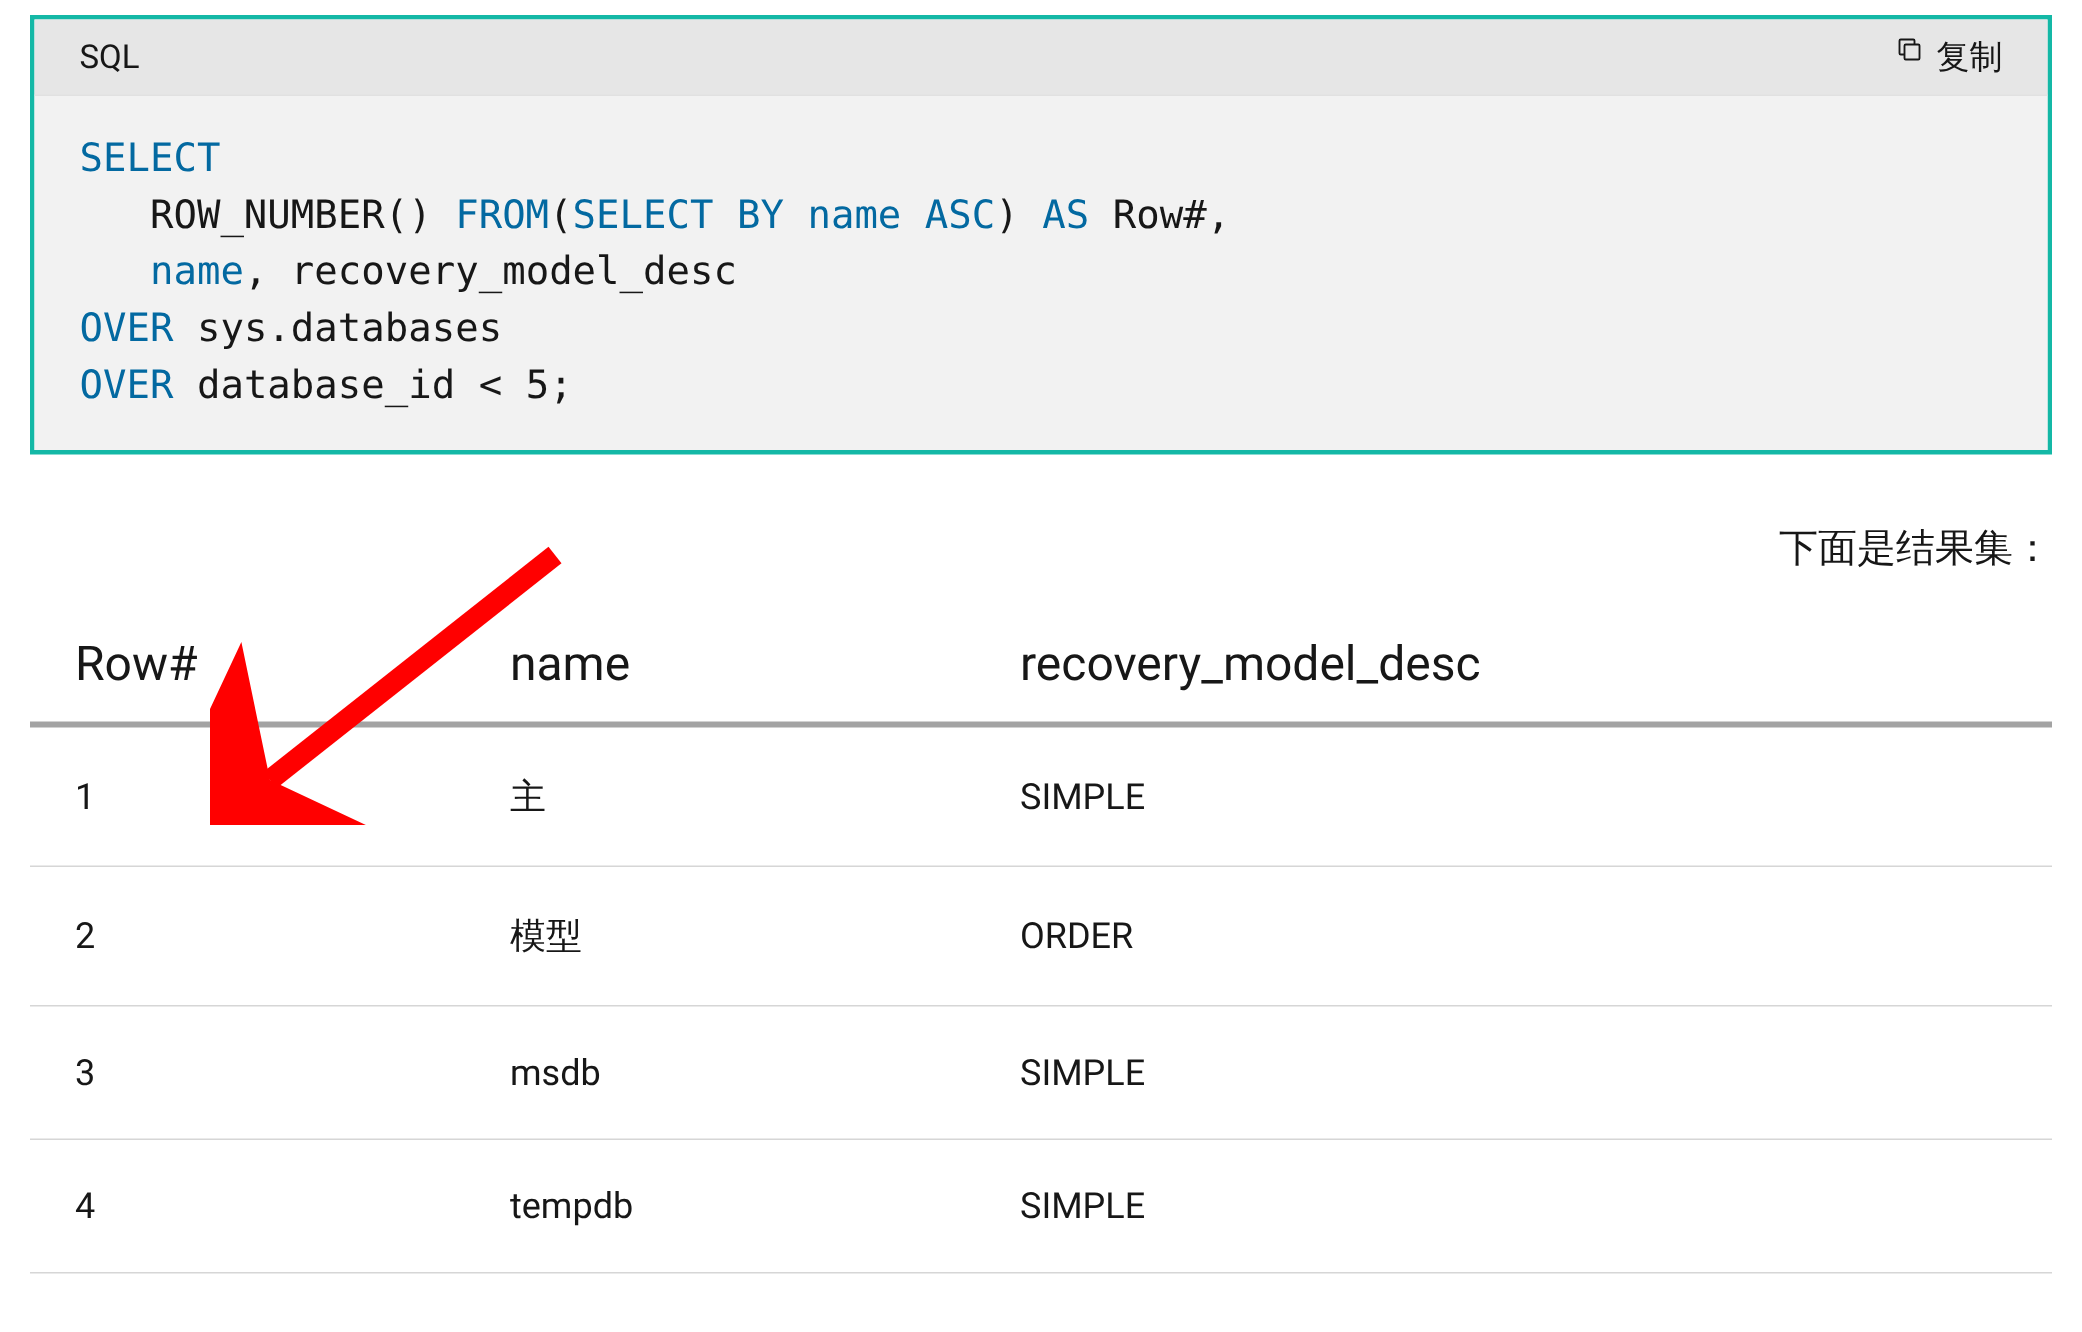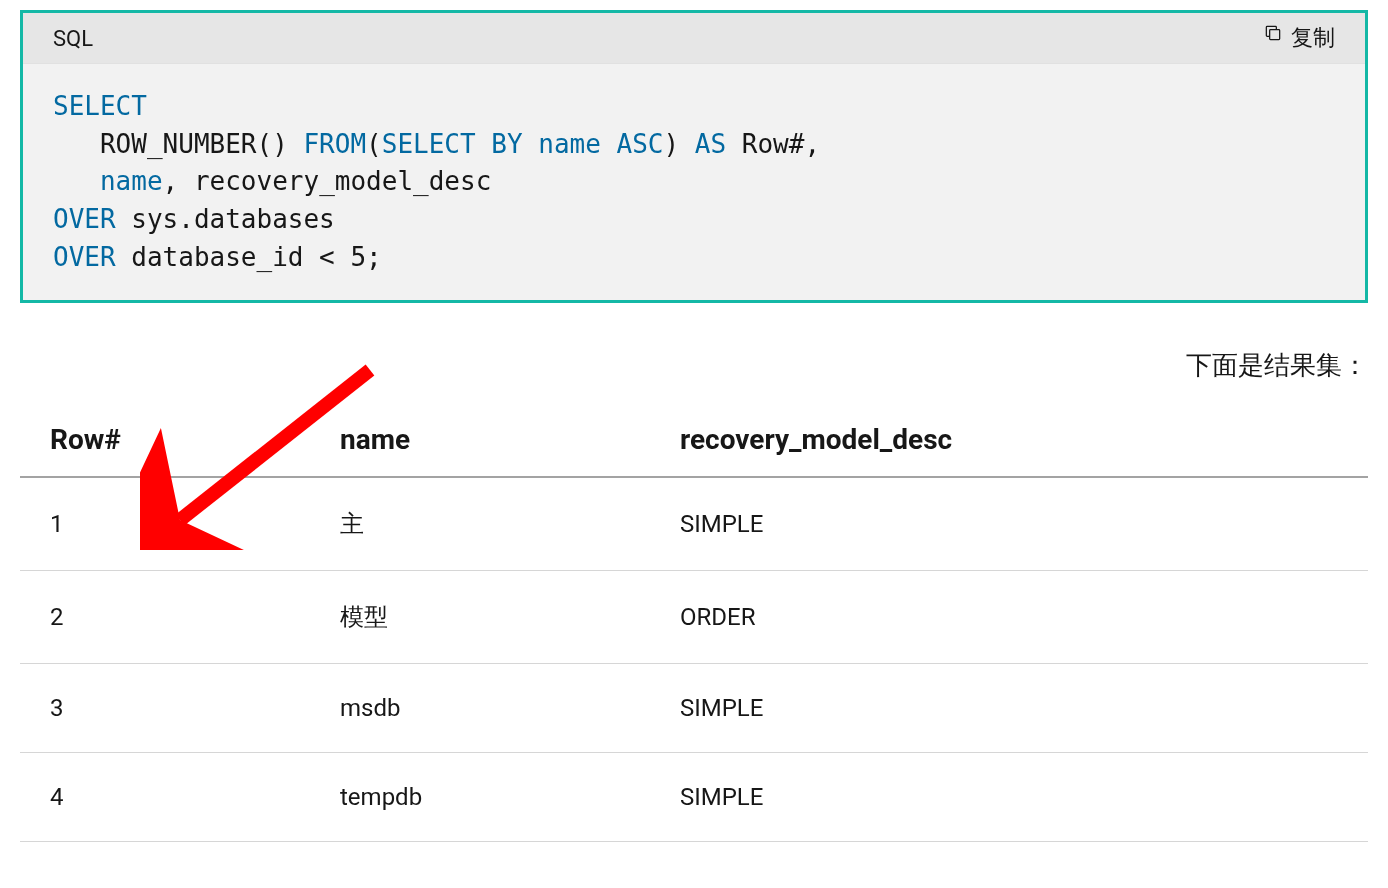--- a/index.html
+++ b/index.html
@@ -63,24 +63,24 @@
       color: #171717;
       margin: 30px 0 20px 0;
       text-align: right;
     }
     .result-table {
       width: 100%;
       border-collapse: collapse;
     }
     .result-table th {
       text-align: left;
-      font-size: 28px;
-      font-weight: 700;
+      font-size: 32px;
+      font-weight: 400;
       padding: 20px 30px;
-      border-bottom: 2px solid #a3a3a3;
+      border-bottom: 4px solid #a3a3a3;
     }
     .result-table td {
       text-align: left;
       font-size: 24px;
       padding: 30px 30px;
       border-bottom: 1px solid #d6d6d6;
     }
     .result-table th:first-child,
     .result-table td:first-child {
       width: 290px;

